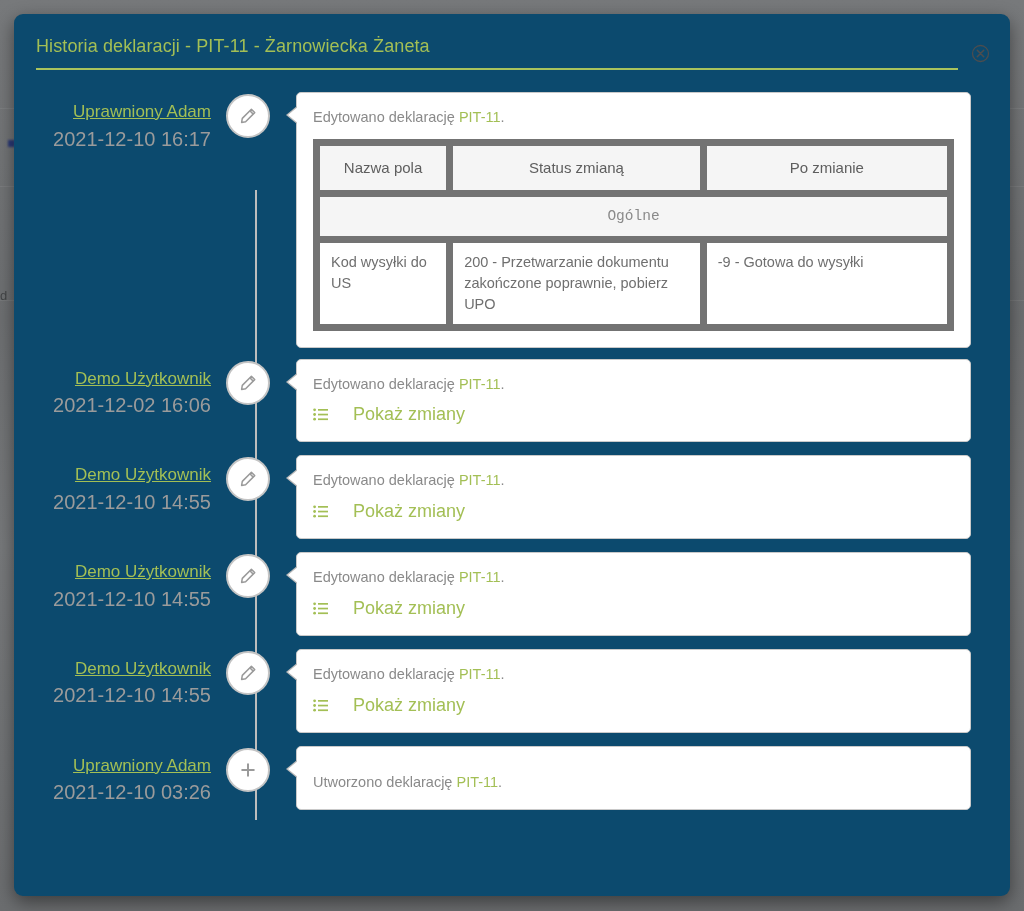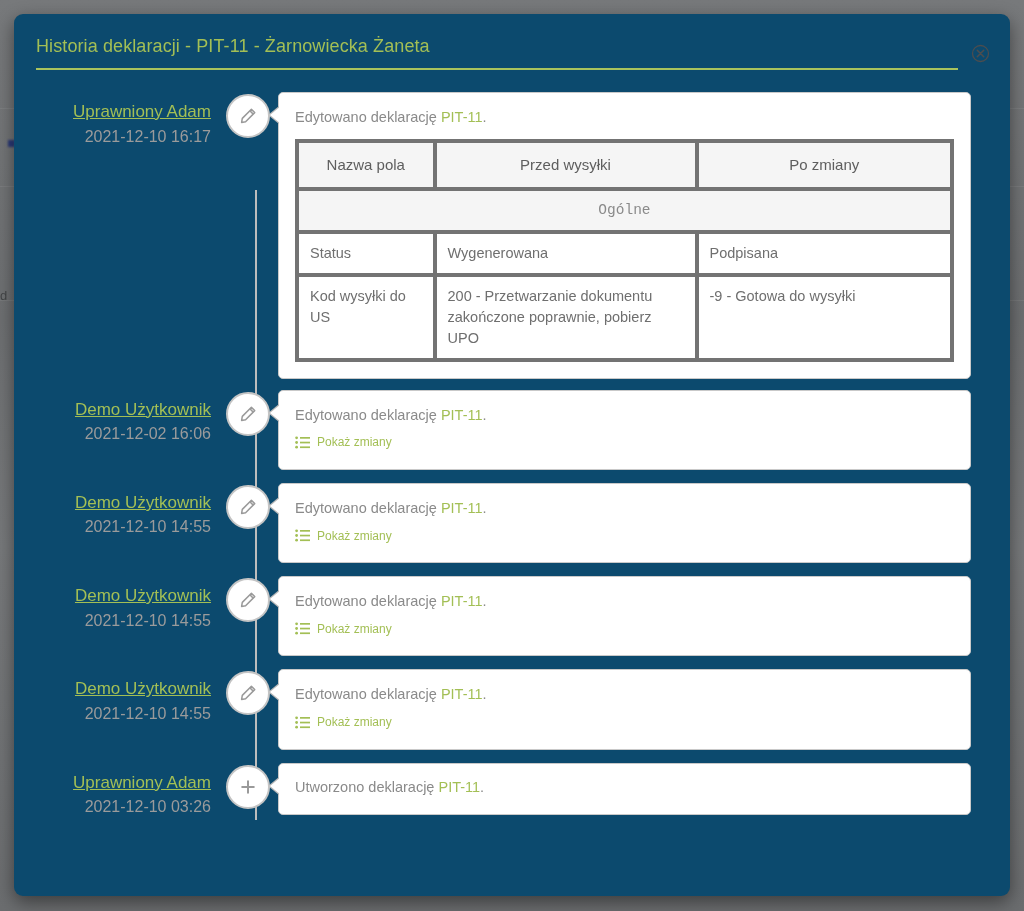--- a/index.html
+++ b/index.html
@@ -114,21 +114,21 @@
     line-height: 1.45;
   }
   .event-user {
     display: block;
     font-size: 17px;
     color: #a3bf55;
     text-decoration: underline;
   }
   .event-date {
     display: block;
-    font-size: 16px;
+    font-size: 20px;
     color: #9b9b9b;
   }
 
   .event-node {
     flex: 0 0 44px;
     width: 44px;
     height: 44px;
     margin-top: 2px;
     border-radius: 50%;
     background: #ffffff;
@@ -137,21 +137,21 @@
     align-items: center;
     justify-content: center;
     position: relative;
     z-index: 2;
     color: #9a9a9a;
   }
   .event-node svg { display: block; }
 
   .event-bubble {
     position: relative;
-    margin-left: 8px;
+    margin-left: 26px;
     flex: 1 1 auto;
     margin-right: 39px;
     border: 1px solid #c9c9c9;
     border-radius: 5px;
     background: #ffffff;
     padding: 14px 16px 16px 16px;
     min-height: 50px;
   }
   
   .event-bubble::before {
@@ -181,38 +181,38 @@
     line-height: 1.5;
   }
   .doc-link {
     color: #a3bf55;
     cursor: pointer;
   }
 
   .show-changes {
     display: inline-flex;
     align-items: center;
-    gap: 7px;
+    gap: 25px;
     margin-top: 9px;
-    font-size: 12px;
+    font-size: 18px;
     color: #a3bf55;
     cursor: pointer;
   }
   .show-changes svg { display: block; flex: 0 0 auto; }
 
   
   .diff-table {
     width: 100%;
     border-collapse: collapse;
     margin-top: 10px;
     table-layout: fixed;
   }
   .diff-table th,
   .diff-table td {
-    border: 4px solid #737373;
+    border: 7px solid #737373;
     padding: 9px 11px;
     font-size: 14.5px;
     font-weight: normal;
     vertical-align: top;
     color: #6f6f6f;
     line-height: 1.45;
   }
   .diff-table thead th {
     background: #f5f5f5;
     text-align: center;
@@ -274,32 +274,27 @@
 
         <table class="diff-table">
           <colgroup>
             <col class="col-name">
               <col class="col-before">
               <col class="col-after">
           </colgroup>
           <thead>
             <tr>
               <th>Nazwa pola</th>
-              <th>Przed wysyłki</th>
-              <th>Po zmiany</th>
+              <th>Status zmianą</th>
+              <th>Po zmianie</th>
             </tr>
           </thead>
           <tbody>
             <tr class="group-row">
               <td colspan="3">Ogólne</td>
-            </tr>
-            <tr>
-              <td>Status</td>
-              <td>Wygenerowana</td>
-              <td>Podpisana</td>
             </tr>
             <tr>
               <td>Kod wysyłki do US</td>
               <td>200 - Przetwarzanie dokumentu zakończone poprawnie, pobierz UPO</td>
               <td>-9 - Gotowa do wysyłki</td>
             </tr>
           </tbody>
         </table>
       </div>
     </div>
@@ -423,19 +418,19 @@
     <div class="event">
       <div class="event-meta">
         <span class="event-user">Uprawniony Adam</span>
         <span class="event-date">2021-12-10 03:26</span>
       </div>
       <div class="event-node">
         <svg width="18" height="18" viewBox="0 0 18 18">
           <path d="M9 3.2 V14.8 M3.2 9 H14.8" stroke="#9a9a9a" stroke-width="2" stroke-linecap="round"></path>
         </svg>
       </div>
-      <div class="event-bubble" style="min-height:46px;padding-top:13px;">
+      <div class="event-bubble" style="min-height:46px;padding-top:25px;">
         <div class="bubble-text"><span>Utworzono deklarację </span><span class="doc-link">PIT-11</span><span>.</span></div>
       </div>
     </div>
 
   </div>
 </div>
 
 </body></html>

